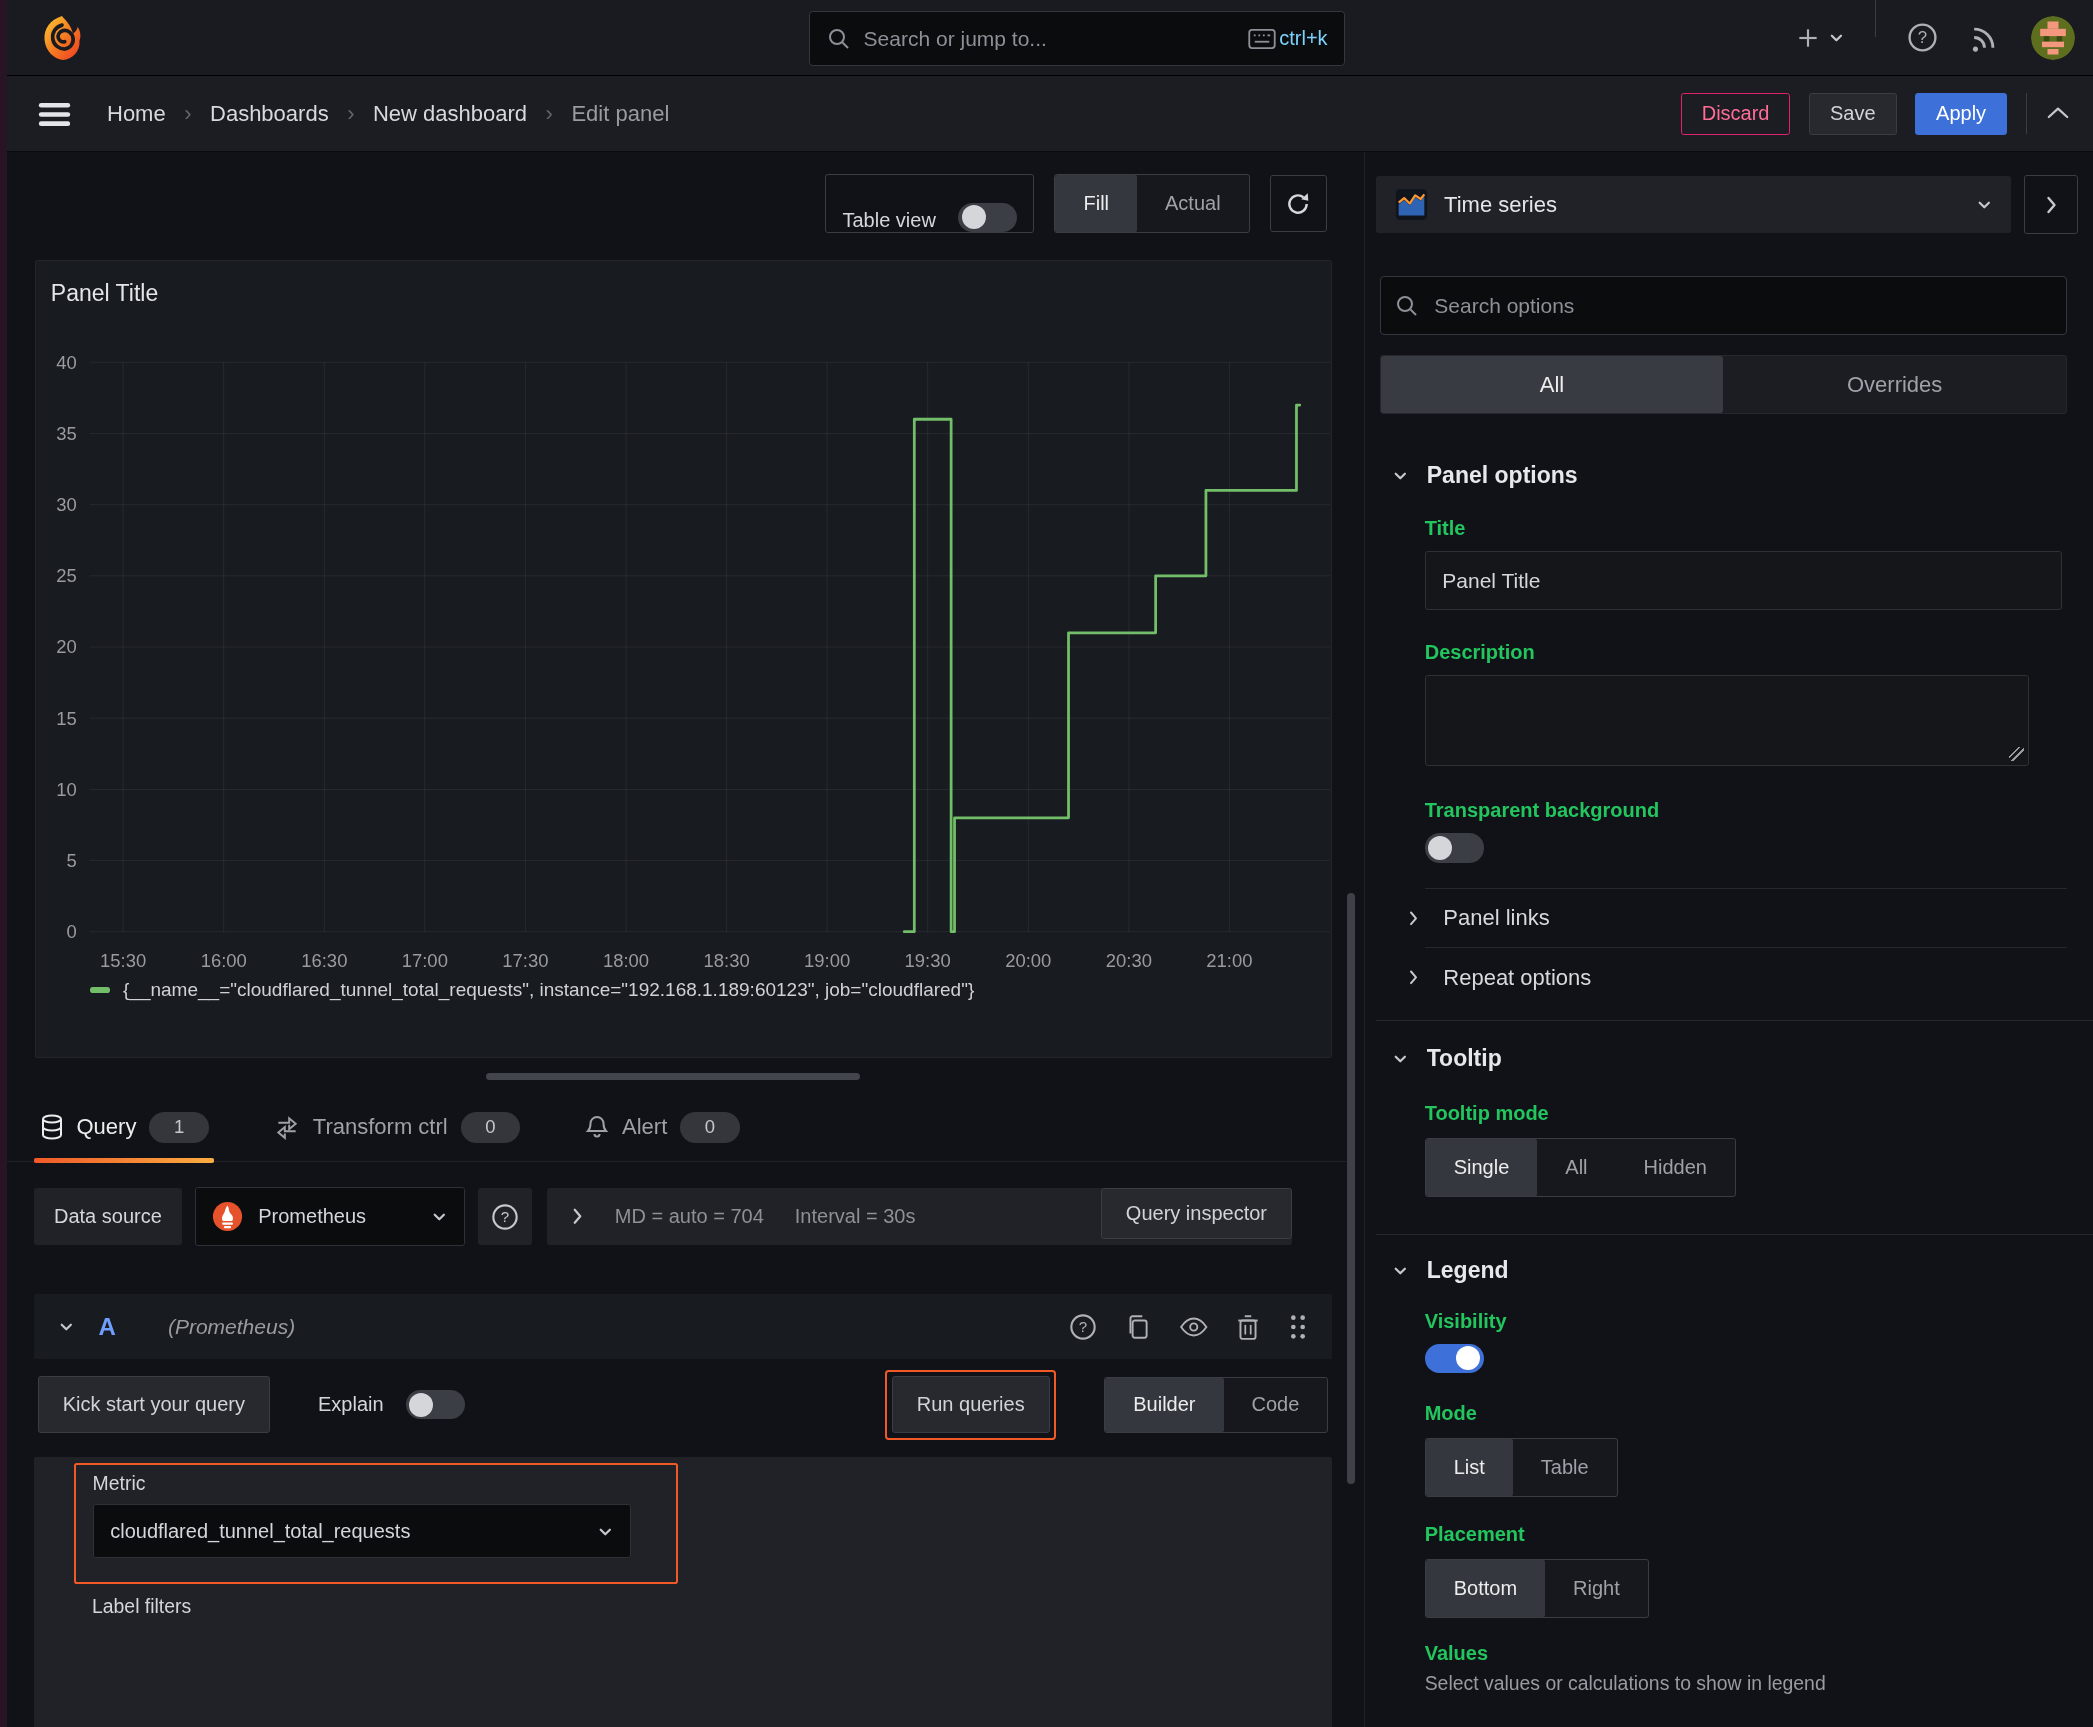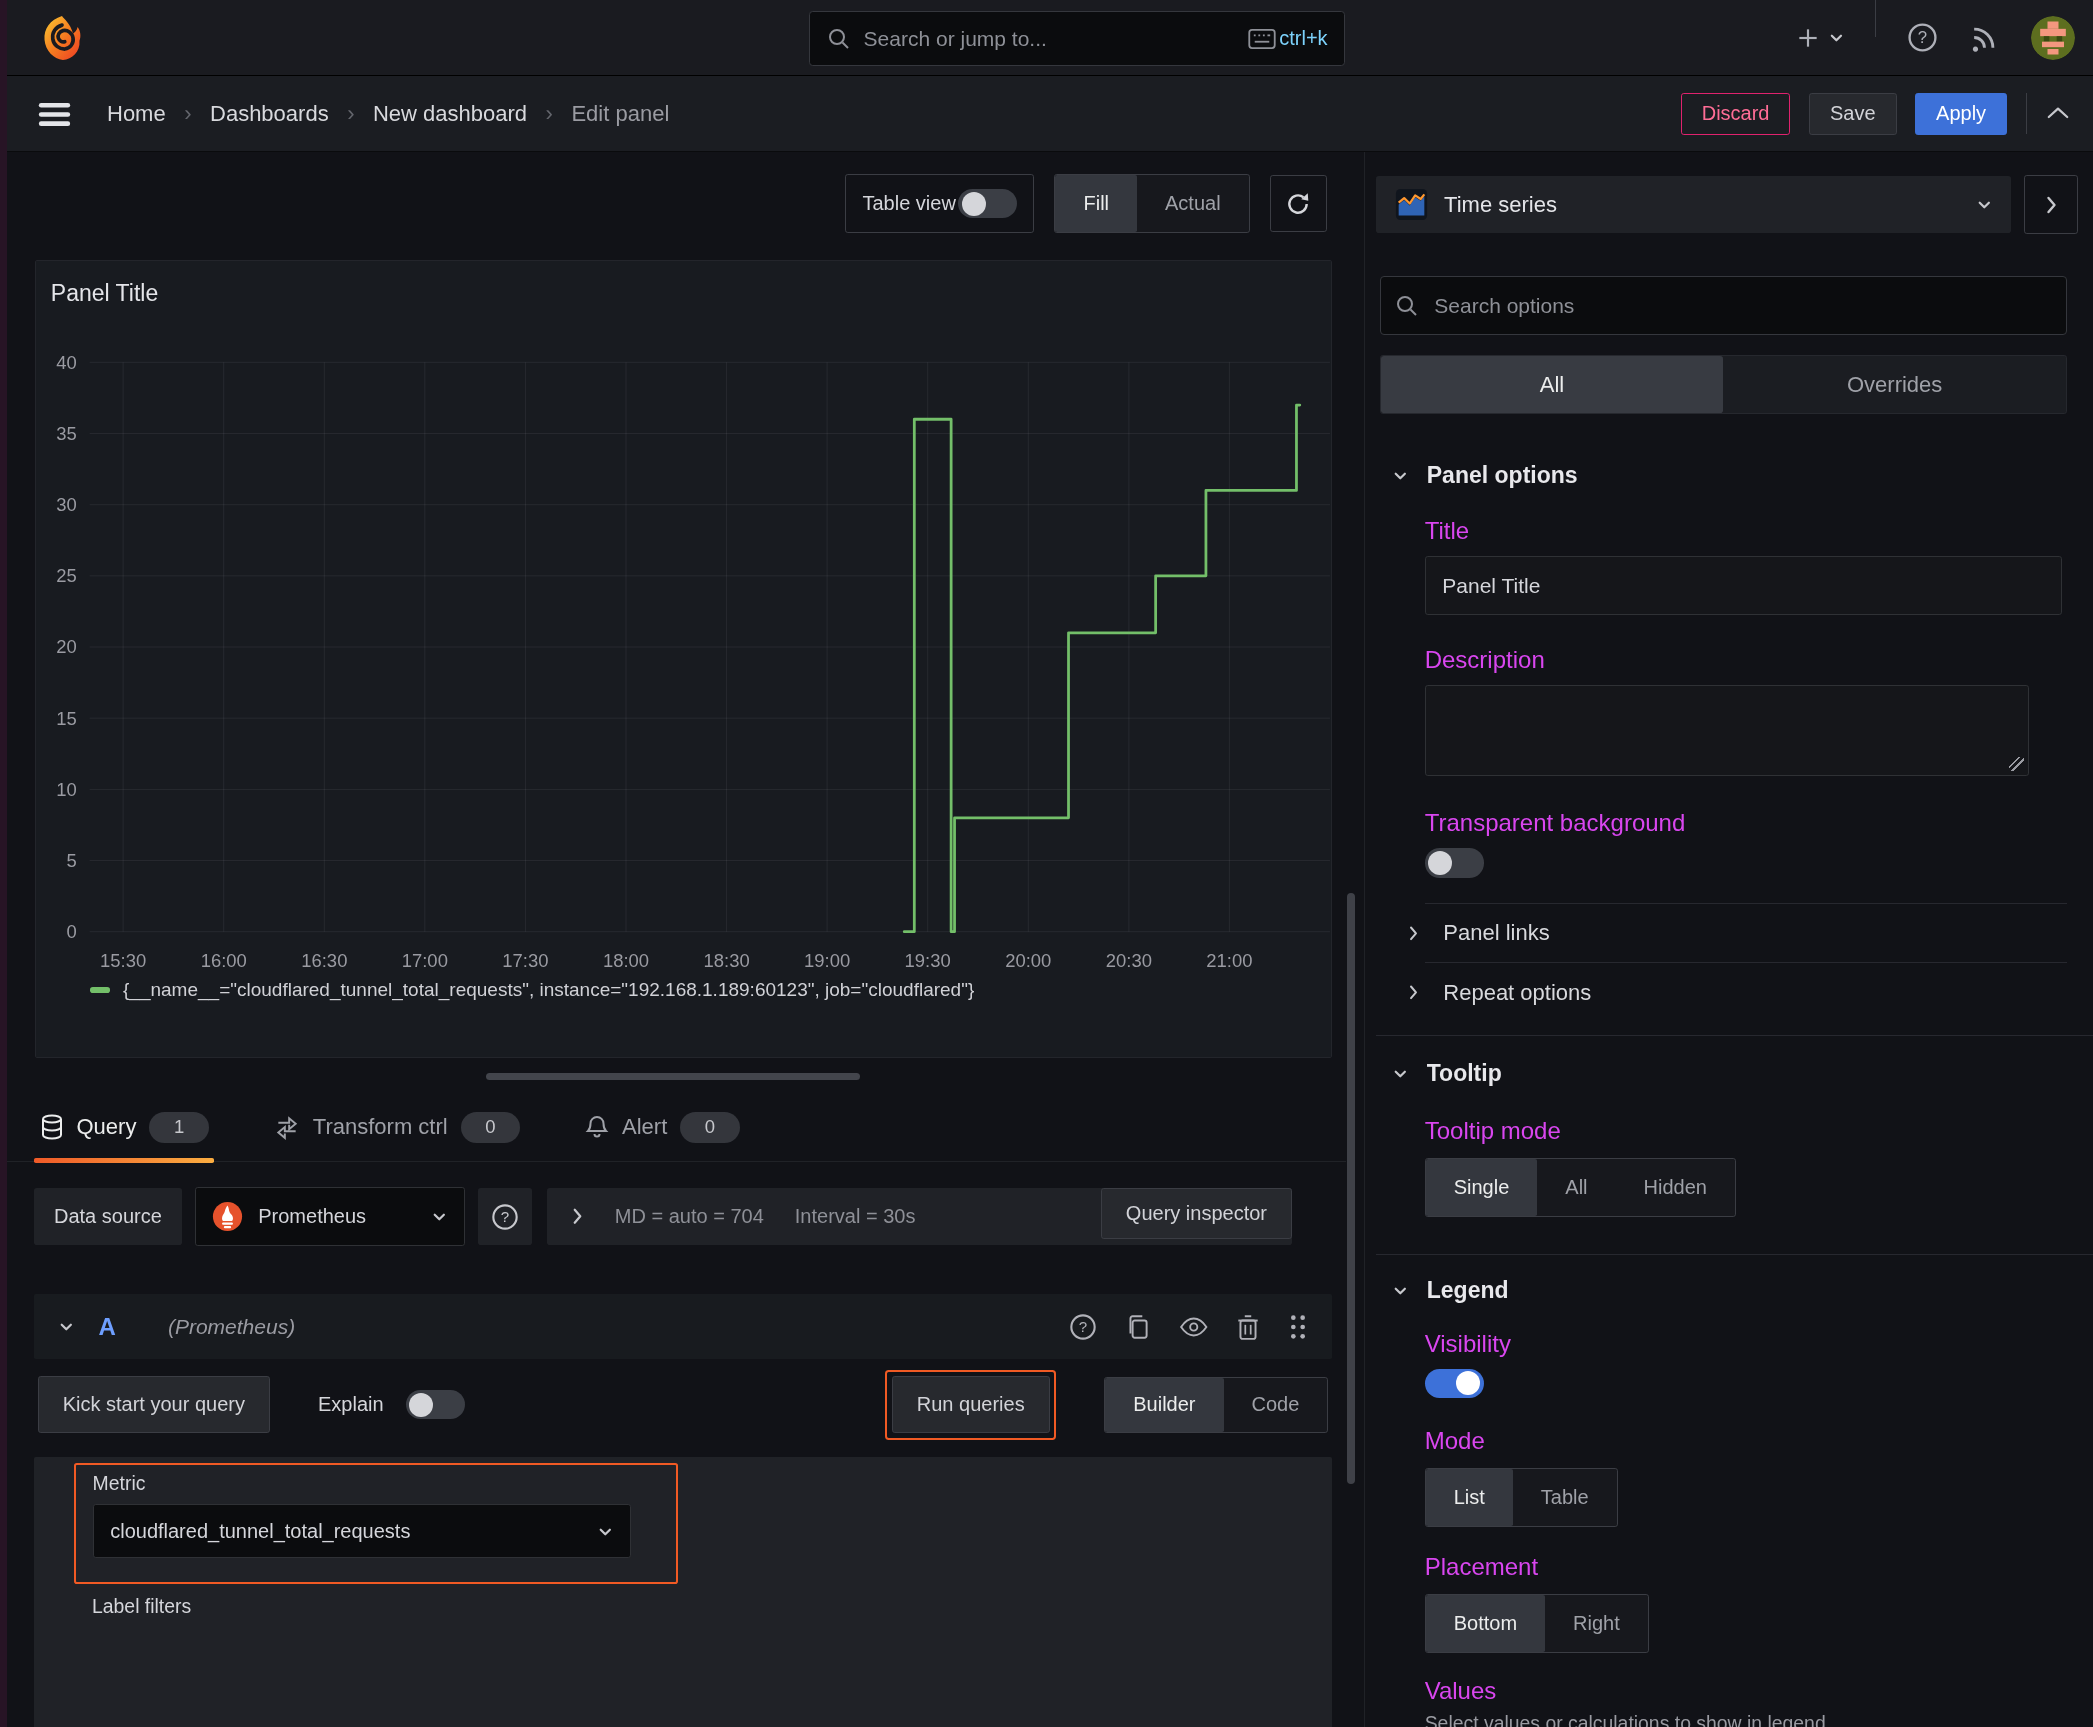--- a/index.html
+++ b/index.html
@@ -46,21 +46,21 @@
   .crumbs{display:flex;align-items:center;gap:18.5px;margin-left:35px;font-size:22px;}
   .crumbs .sep{color:#63656c;}
   .crumb{color:#d8d9dd;cursor:pointer;}
   .crumb.current{color:#9a9ba2;}
   .crumb-actions{margin-left:auto;display:flex;align-items:center;gap:18.5px;margin-right:22px;}
   .crumb-actions .btn{height:42px;padding:0 20px;font-size:20px;}
 
   
   .editor-left{position:absolute;left:0;top:150px;width:1346px;bottom:0;}
   .viz-toolbar{margin-top:25px;padding-right:19.4px;display:flex;justify-content:flex-end;align-items:center;gap:20px;height:57px;}
-  .group-box{display:inline-flex;align-items:center;border:0.9px solid #3b3d44;border-radius:2.8px;height:57px;padding:0 16.6px;gap:2px;font-size:20px;color:#d5d6db;background:transparent;}
+  .group-box{display:inline-flex;align-items:flex-end;border:0.9px solid #3b3d44;border-radius:2.8px;height:57px;padding:0 16.6px;gap:22px;font-size:20px;color:#d5d6db;background:transparent;}
   .group-box.nopad{padding:0;}
   .tv-label{color:#d5d6db;}
 
   .panel{position:relative;margin:28px 14px 0 35px;height:796px;background:#181b20;border:0.9px solid #23252b;border-radius:1.8px;}
   .panel-title{position:absolute;left:14.8px;top:18.5px;font-size:23px;color:#e4e5e9;}
   #chart-svg{position:absolute;left:0px;top:81px;}
   .chart-legend{position:absolute;left:54px;top:718px;display:flex;align-items:center;gap:13px;}
   .legend-swatch{width:20px;height:5.5px;border-radius:2.8px;flex:none;}
   .legend-label{font-size:19px;color:#d0d1d6;}
 
@@ -112,21 +112,21 @@
               padding:0 18.5px;font-size:22px;color:#e4e5e9;cursor:pointer;}
   .expand-btn{width:52px;height:57px;border:0.9px solid #3b3d44;border-radius:2.8px;display:flex;align-items:center;justify-content:center;color:#c7c8cd;cursor:pointer;}
   .opt-search{margin:42px 26px 0 3.7px;height:57px;background:#0b0c0e;border:0.9px solid #35373d;border-radius:4px;
               display:flex;align-items:center;gap:14.8px;padding:0 14.8px;}
   .opt-search .ph{color:#8e9097;font-size:21px;}
   .ao-tabs{margin:20px 26px 0 3.7px;height:57px;background:#1b1d22;border:0.9px solid #26282e;border-radius:2.8px;display:flex;overflow:hidden;}
   .ao-tab{flex:1;display:flex;align-items:center;justify-content:center;font-size:22px;color:#9fa1a8;cursor:pointer;}
   .ao-tab.active{background:#383b42;color:#eceded;border-radius:2.8px;}
   .sec{padding-left:15.7px;}
   .sec-h{display:flex;align-items:center;gap:18.5px;font-size:23px;font-weight:700;color:#e8e8ec;cursor:pointer;}
-  .sub-label{font-size:24px;color:#d946ef;}
+  .sub-label{font-size:20px;color:#22c55e;font-weight:bold;}
   .opt-input{height:57px;background:#15161a;border:0.9px solid #2f3135;border-radius:2.8px;display:flex;align-items:center;
              padding:0 16.6px;font-size:21px;color:#d5d6db;width:602px;}
   .opt-textarea{height:89px;background:#15161a;border:0.9px solid #2f3135;border-radius:2.8px;width:602px;position:relative;}
   .resize-grip{position:absolute;right:3.7px;bottom:3.7px;width:14.8px;height:14.8px;
       background:linear-gradient(135deg,transparent 0 6.5px,#9a9ba2 6.5px 8.3px,transparent 8.3px 11px,#9a9ba2 11px 13px,transparent 13px);}
   .collapse-row{display:flex;align-items:center;gap:24px;font-size:22px;color:#d8d9dd;height:59px;margin-left:16.6px;cursor:pointer;}
   .opt-hint{font-size:19.4px;color:#9a9ba2;}
 
   .chev{stroke:#c7c8cd;stroke-width:2.4;fill:none;stroke-linecap:round;stroke-linejoin:round;}
   text.ytick{fill:#9a9ba2;font-size:20px;text-anchor:end;font-family:"Liberation Sans",sans-serif;}

